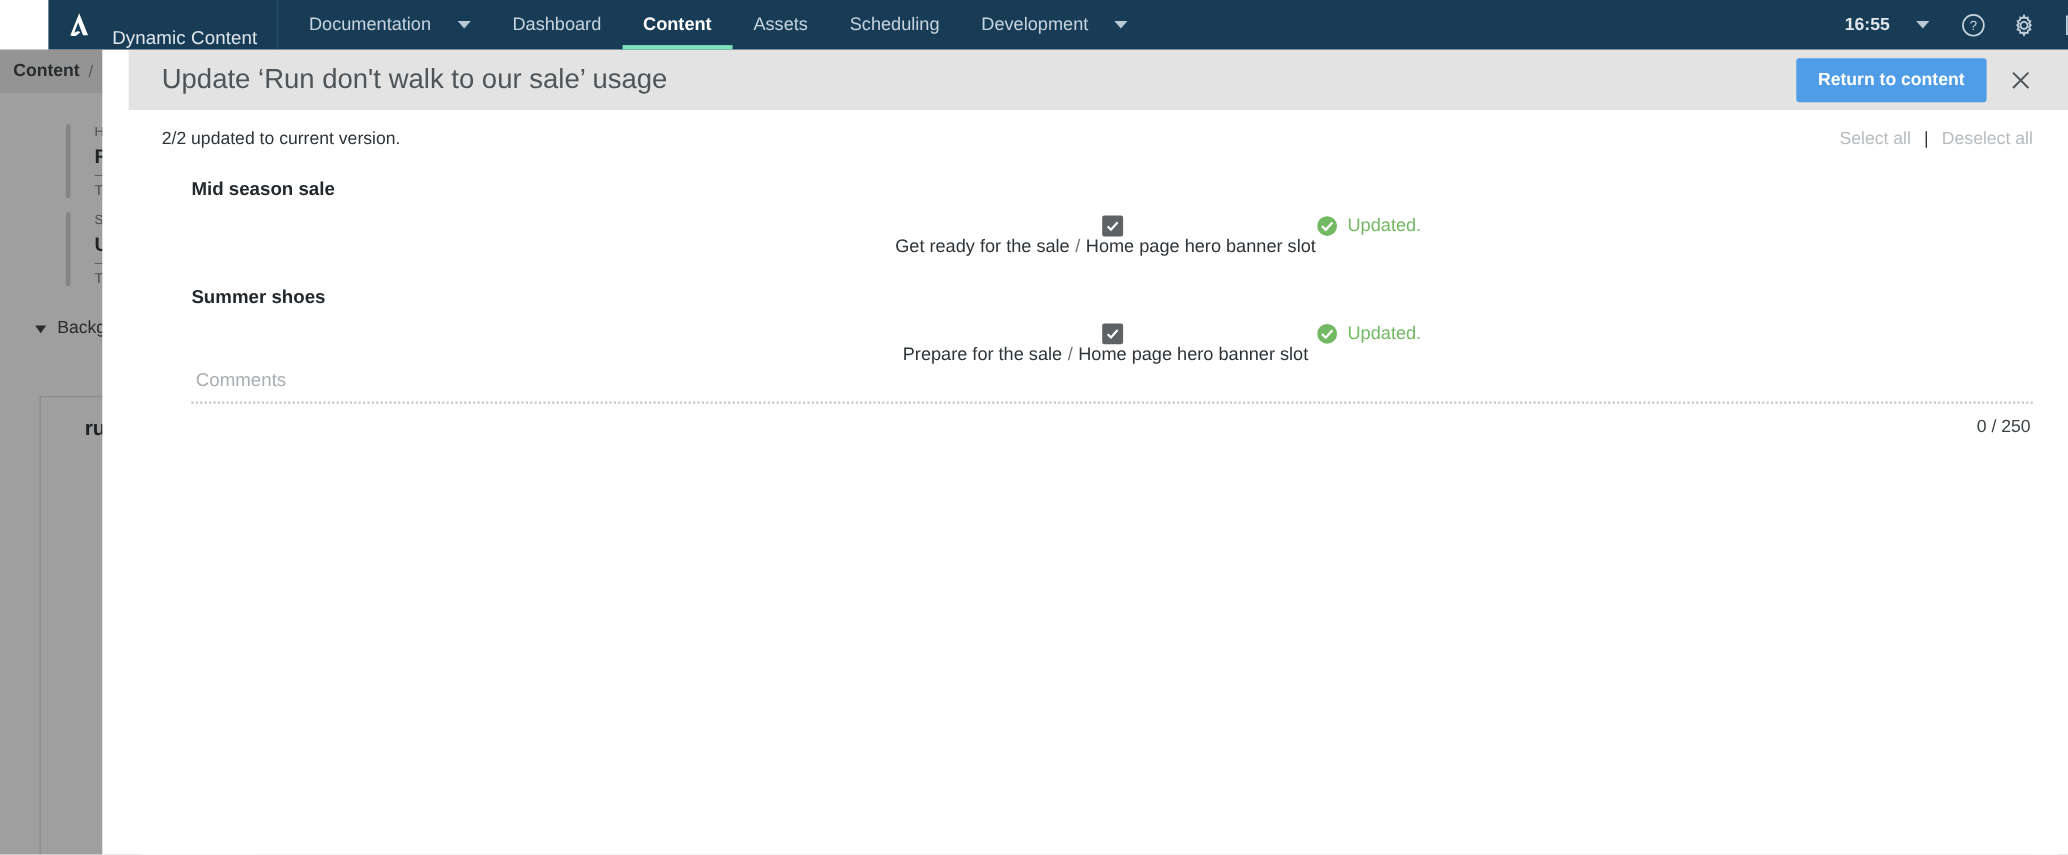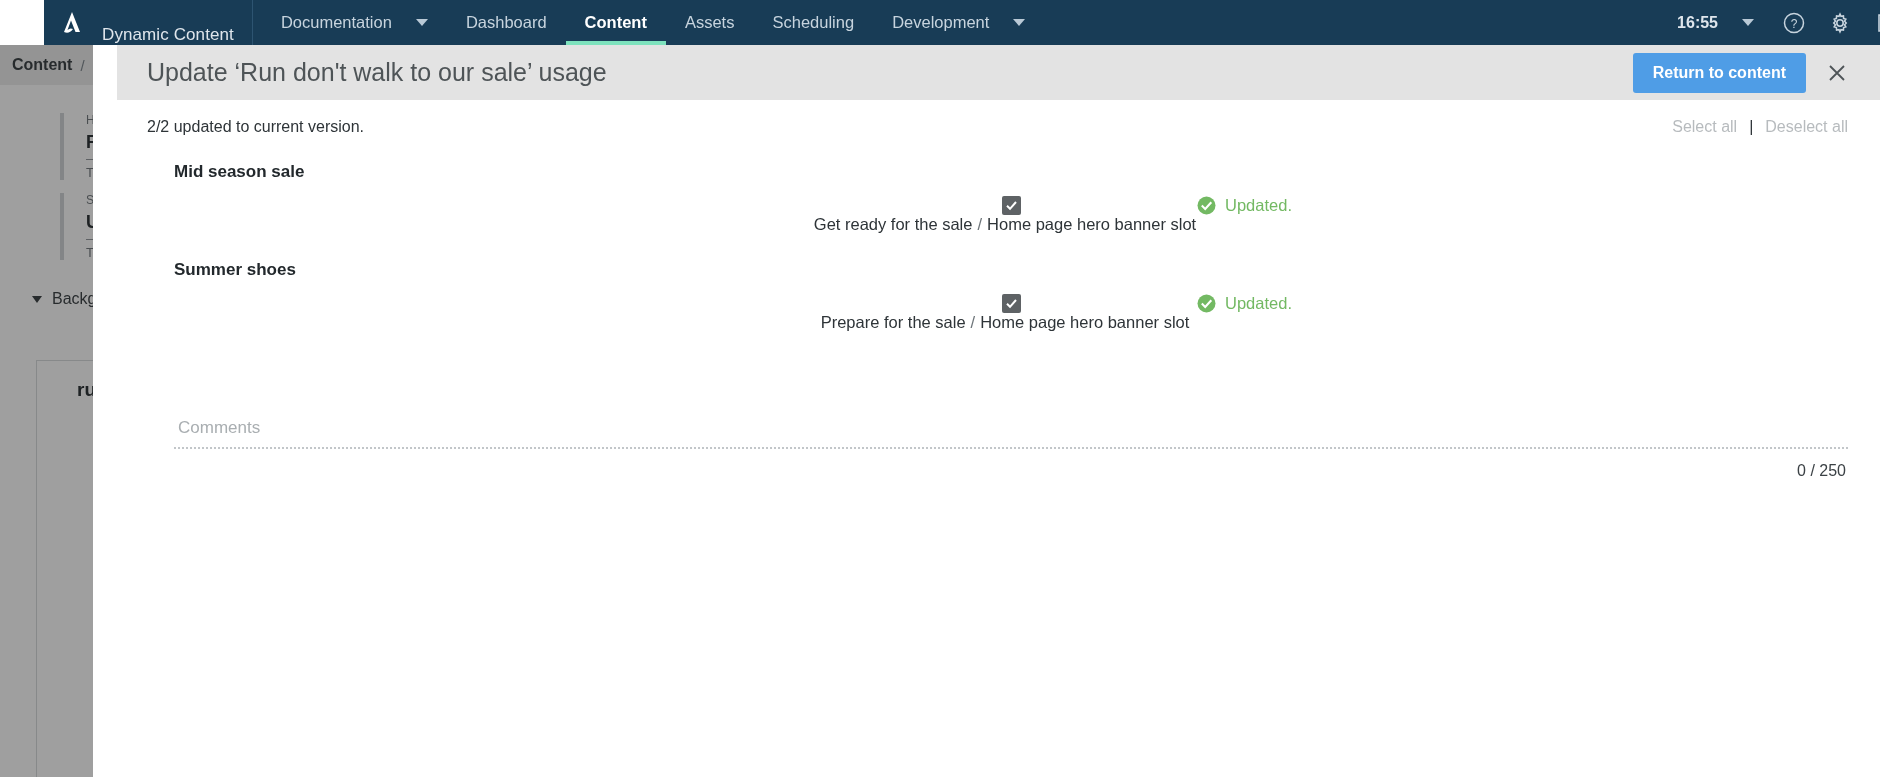--- a/index.html
+++ b/index.html
@@ -330,21 +330,20 @@
     display: flex;
     align-items: center;
     gap: 9px;
   }
   .usage-status span {
     font-size: 16.5px;
     color: #73b963;
   }
 
   .comments-wrap {
-    margin-top: 82px;
     margin-left: 27px;
     margin-right: 0;
   }
   .comments-input {
     width: 100%;
     border: none;
     border-bottom: 2px dotted #c2c6c9;
     background: transparent;
     font-size: 17px;
     color: #9aa0a4;

